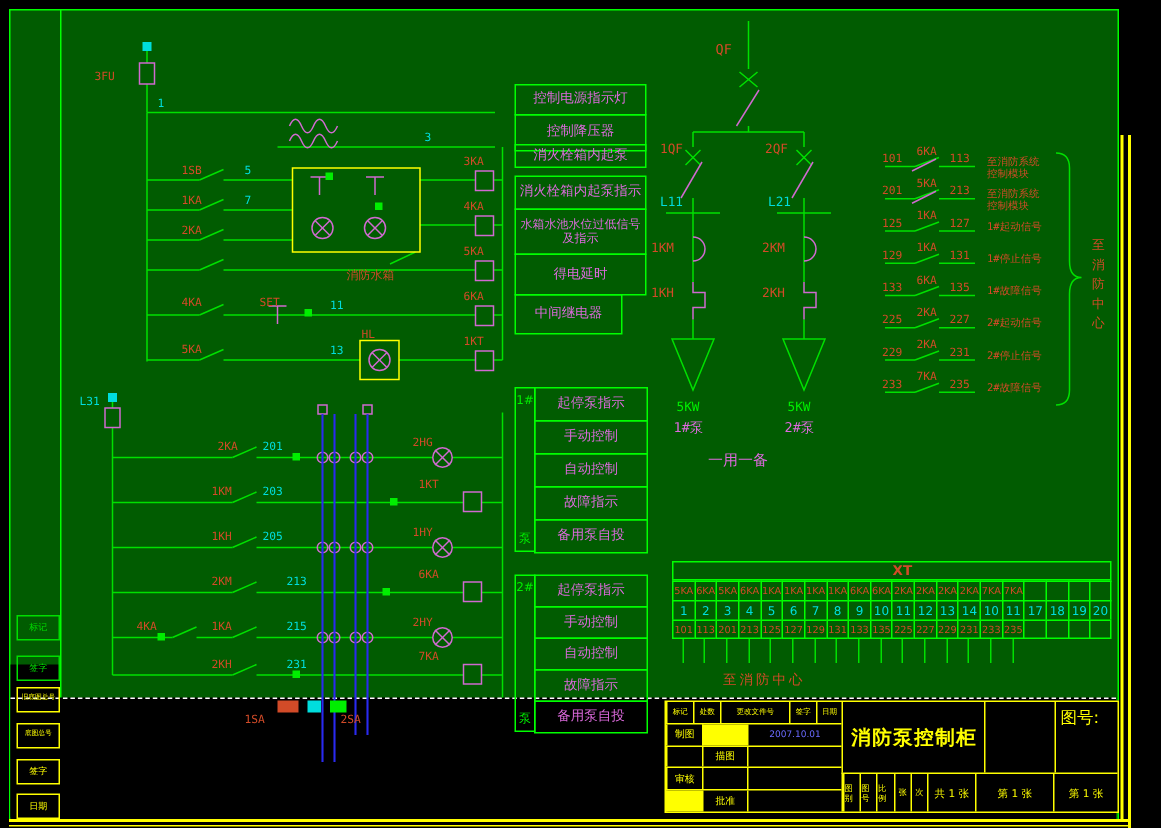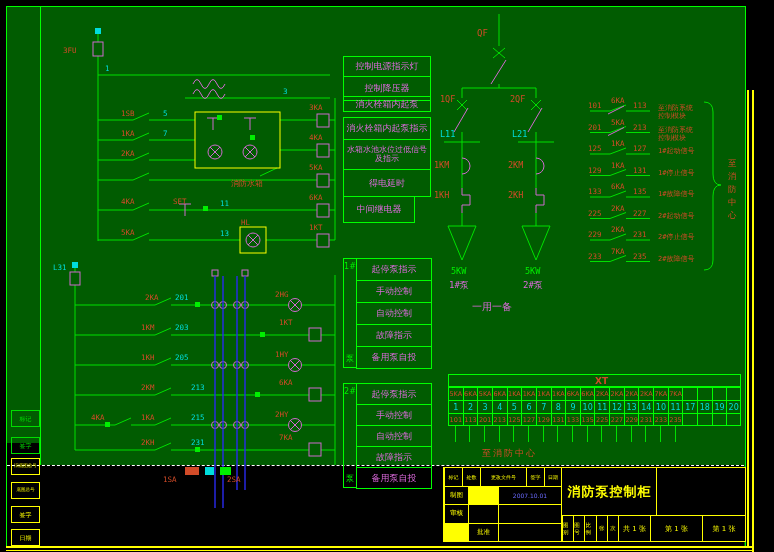--- a/index.html
+++ b/index.html
@@ -524,32 +524,40 @@
           <div class="c hc" style="width:46px">更改文件号</div>
           <div class="c hc" style="width:18px">签字</div>
           <div class="c hc" style="width:17px">日期</div>
         </div>
       <div class="tb-row">
         <div class="c w24">制图</div>
         <div class="c w30 yfill"></div>
         <div class="c flex1 blue">2007.10.01</div>
       </div>
       <div class="tb-row">
+        <div class="c w24"></div>
+        <div class="c w30">描图</div>
+        <div class="c flex1"></div>
+      </div>
+      <div class="tb-row">
         <div class="c w24">审核</div>
         <div class="c w30"></div>
         <div class="c flex1"></div>
       </div>
       <div class="tb-row">
         <div class="c w24 yfill"></div>
         <div class="c w30">批准</div>
         <div class="c flex1"></div>
       </div>
     </div>
     <div class="tb-title">消防泵控制柜</div>
     <div class="tb-blank"></div>
+    <div class="tb-no">
+      <span>图号:</span>
+    </div>
     <div class="tb-bottom">
       <div id="tbSmallCells">
           <div class="c">图别</div>
           <div class="c">图号</div>
           <div class="c">比例</div>
           <div class="c">张</div>
           <div class="c">次</div>
         </div>
       <div class="c sheetA">共 1 张</div>
       <div class="c sheetB">第 1 张</div>

